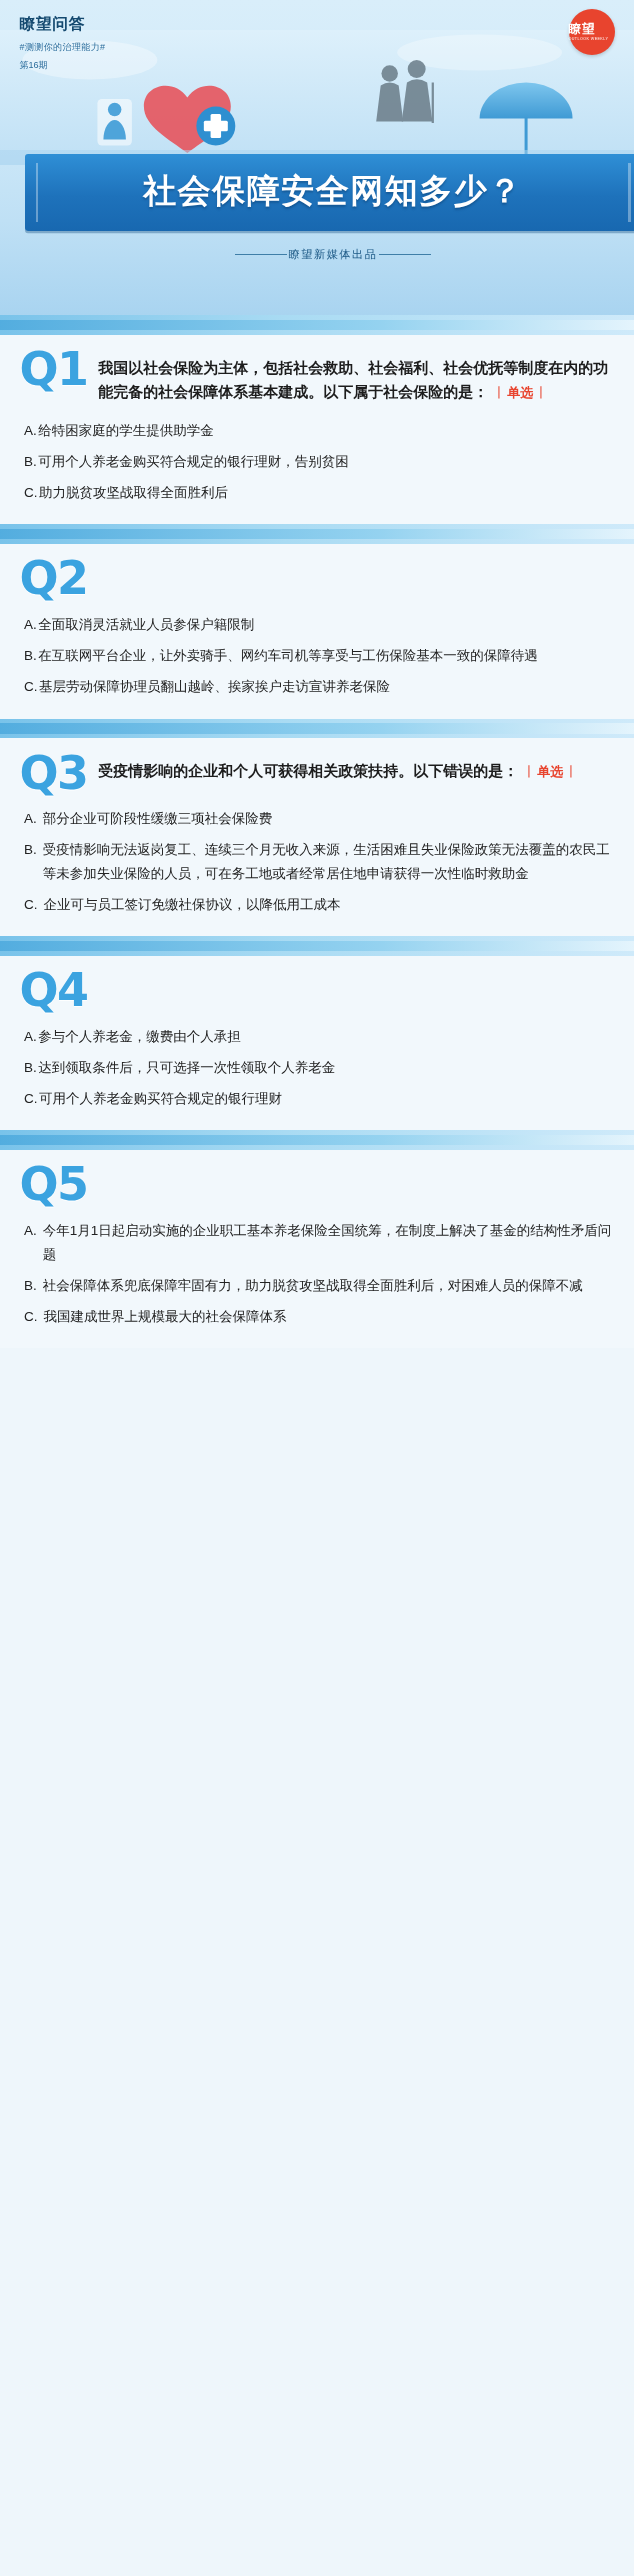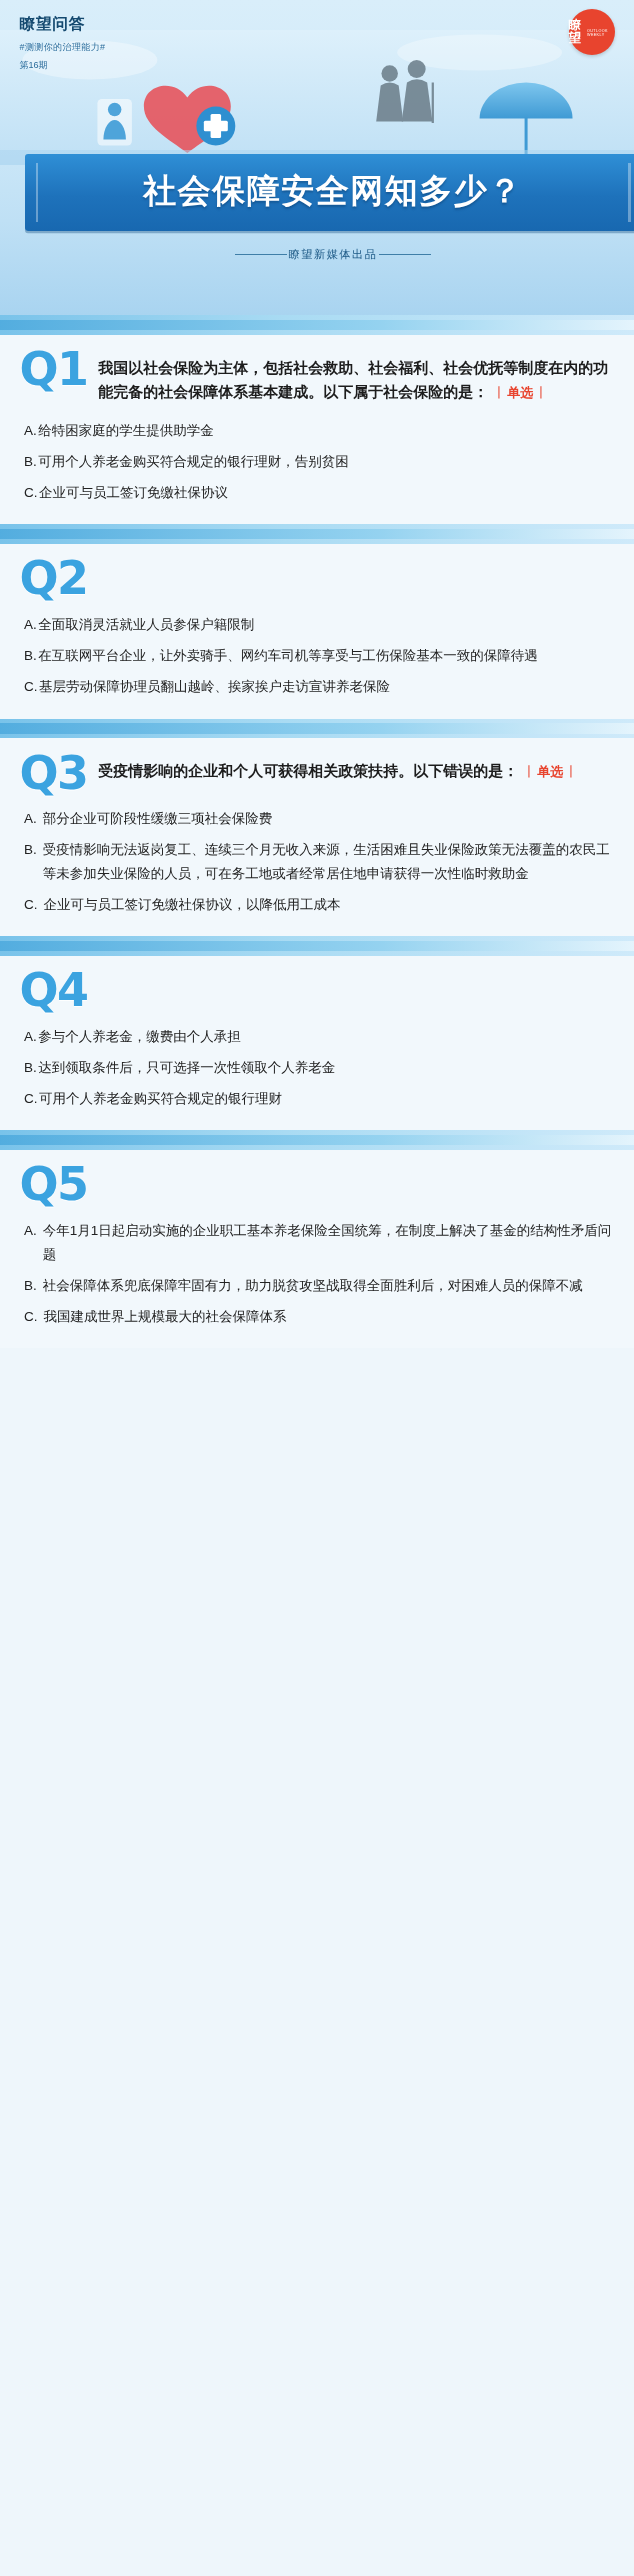--- a/index.html
+++ b/index.html
@@ -23,22 +23,22 @@
   .hdr-brand {
     position:absolute; left:19.5px; top:13.5px; z-index:6;
     color:#1b4a72;
   }
   .hdr-brand .t1 { font-size:15.7px; font-weight:bold; letter-spacing:0.7px; color:#14496f; }
   .hdr-brand .t2 { font-size:9px; margin-top:6px; color:#2b6c9b; letter-spacing:0.4px; }
   .hdr-brand .t3 { font-size:9px; margin-top:5.2px; color:#2b6c9b; }
 
   .logo-badge {
     position:absolute; right:19.5px; top:9px; width:46px; height:46px; border-radius:50%;
-    background:#e8442e; color:#fff; display:flex; flex-direction:row;
-    align-items:center; justify-content:center; z-index:7;
+    background:#e8442e; color:#fff; display:flex; flex-direction:column;
+    align-items:flex-start; justify-content:center; z-index:7;
     box-shadow:0 1.5px 3.7px rgba(0,0,0,.18);
   }
   .logo-badge .lb1 { font-size:12.7px; font-weight:bold; line-height:1; letter-spacing:0.7px;}
   .logo-badge .lb2 { font-size:3.7px; margin-top:2.2px; letter-spacing:0.4px; }
 
   
   .illus { position:absolute; left:0; top:30px; width:634px; height:135px; z-index:2; }
 
   
   .title-wrap {
@@ -194,21 +194,21 @@
             <div class="opt">
               <span class="lbl">A.</span>
               <span class="txt">给特困家庭的学生提供助学金</span>
             </div>
             <div class="opt">
               <span class="lbl">B.</span>
               <span class="txt">可用个人养老金购买符合规定的银行理财，告别贫困</span>
             </div>
             <div class="opt">
               <span class="lbl">C.</span>
-              <span class="txt">企业可与员工签订免缴社保协议</span>
+              <span class="txt">助力脱贫攻坚战取得全面胜利后</span>
             </div>
           </div>
         </div>
       </div>
       <div class="qblock q2">
         <div class="band">
           <div class="band-in"></div>
         </div>
         <div class="qbody">
           <div class="qhead">

